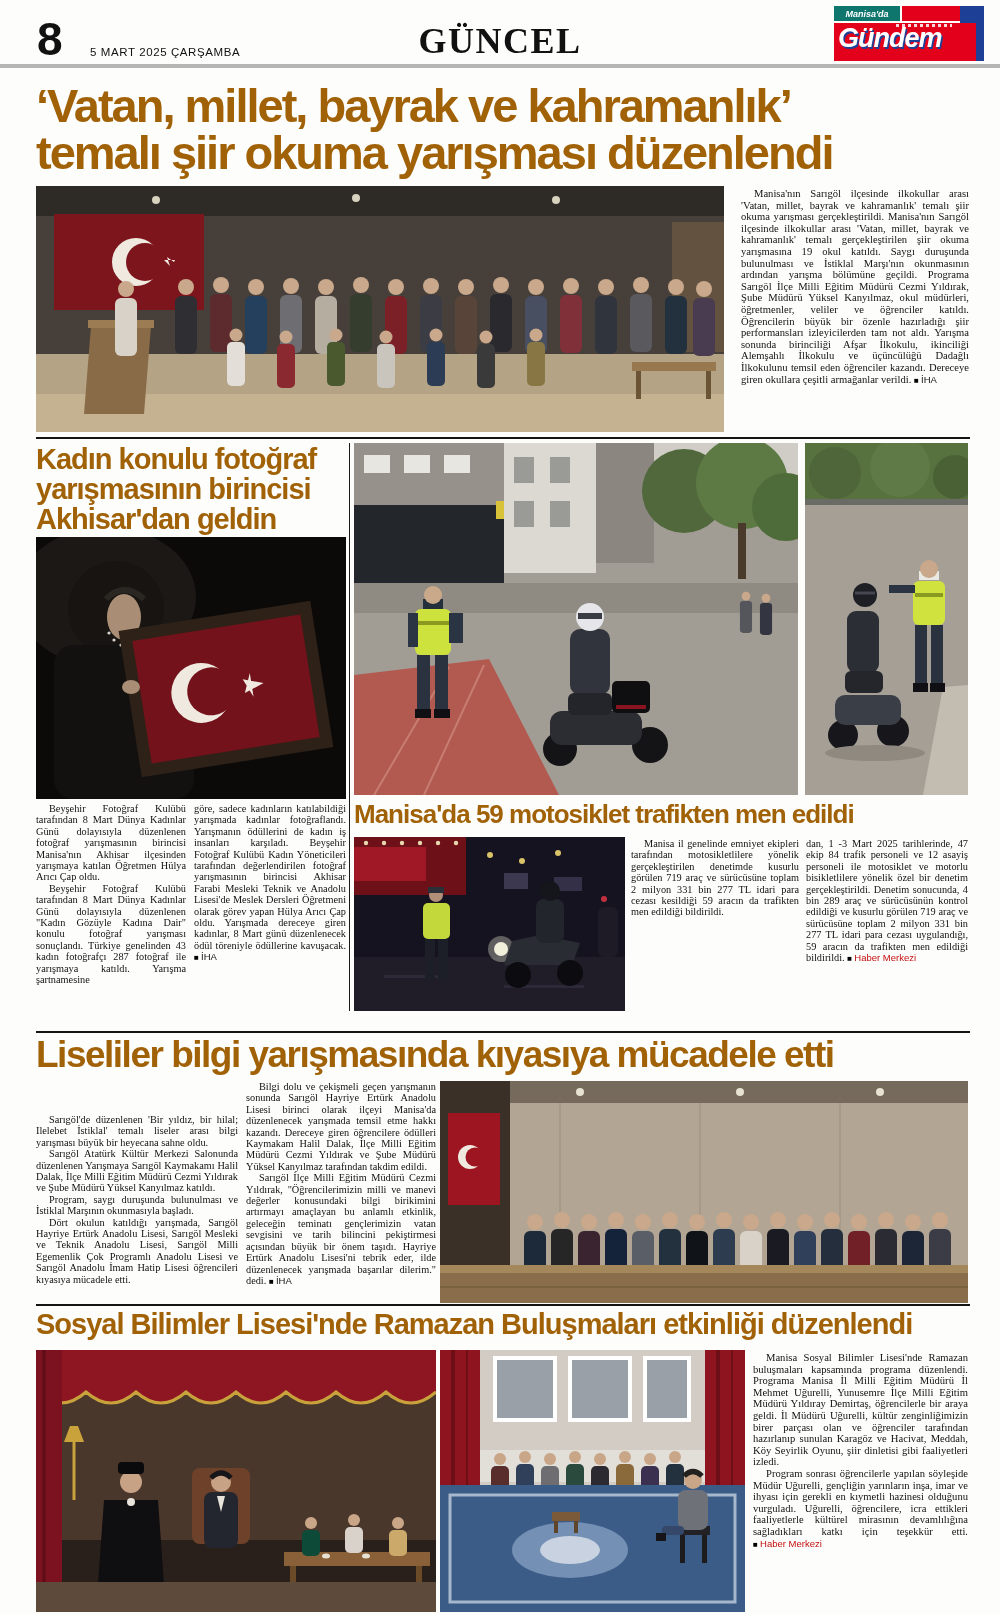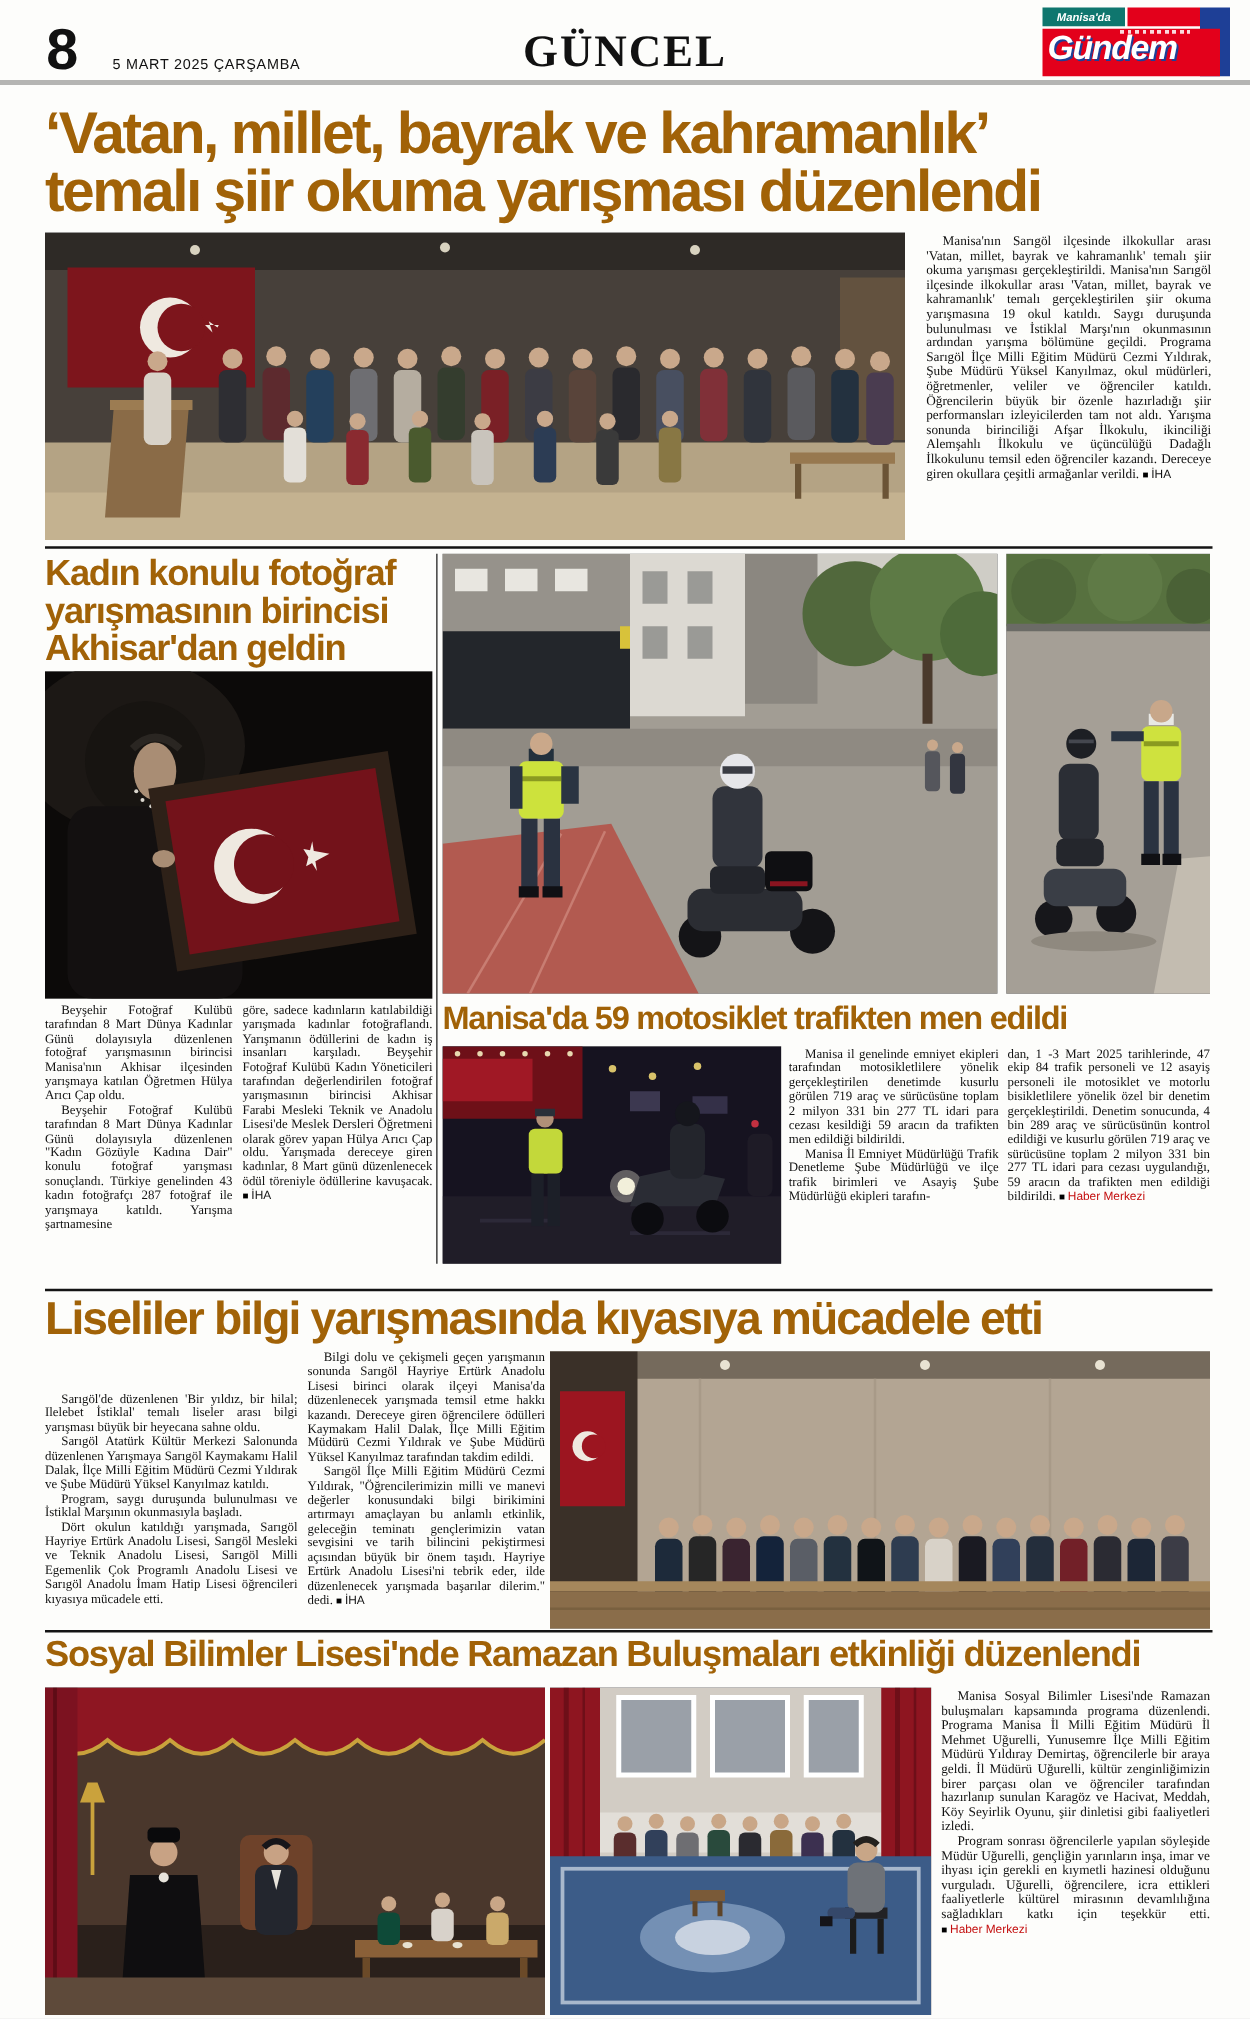--- a/index.html
+++ b/index.html
@@ -286,21 +286,20 @@
         <rect x="182" y="62" width="28" height="44" rx="8" fill="#23252c"></rect>
         <circle cx="196" cy="54" r="10" fill="#15161c"></circle>
       </g>
       <rect x="244" y="70" width="20" height="50" rx="6" fill="#1e1b26"></rect>
       <circle cx="250" cy="62" r="3" fill="#c23040"></circle>
     </svg>
   </div>
 
   <div class="abs bodytxt" style="left:631px;top:838px;width:168px;height:173px">
     <p>Manisa il genelinde emniyet ekipleri tarafından motosikletlilere yönelik gerçekleştirilen denetimde kusurlu görülen 719 araç ve sürücüsüne toplam 2 milyon 331 bin 277 TL idari para cezası kesildiği 59 aracın da trafikten men edildiği bildirildi.</p>
-    <p>Manisa İl Emniyet Müdürlüğü Trafik Denetleme Şube Müdürlüğü ve ilçe trafik birimleri ve Asayiş Şube Müdürlüğü ekipleri tarafın-</p>
   </div>
   <div class="abs bodytxt" style="left:806px;top:838px;width:162px;height:173px">
     <p class="noind"><span>dan, 1 -3 Mart 2025 tarihlerinde, 47 ekip 84 trafik personeli ve 12 asayiş personeli ile motosiklet ve motorlu bisikletlilere yönelik özel bir denetim gerçekleştirildi. Denetim sonucunda, 4 bin 289 araç ve sürücüsünün kontrol edildiği ve kusurlu görülen 719 araç ve sürücüsüne toplam 2 milyon 331 bin 277 TL idari para cezası uygulandığı, 59 aracın da trafikten men edildiği bildirildi.</span>
       <span class="src red">Haber Merkezi</span></p>
   </div>
 
   <div class="rule-h" style="left:36px;right:30px;top:1031px"></div>
 
   <div class="abs hl" style="left:36px;top:1036px;width:935px;font-size:37px;line-height:38px;letter-spacing:-1.5px">Liseliler bilgi yarışmasında kıyasıya mücadele etti</div>
 

